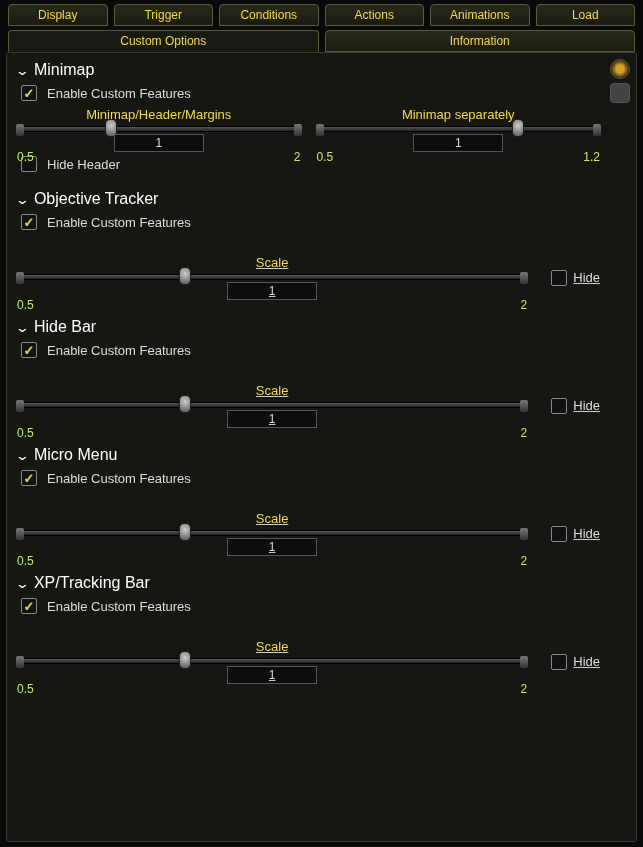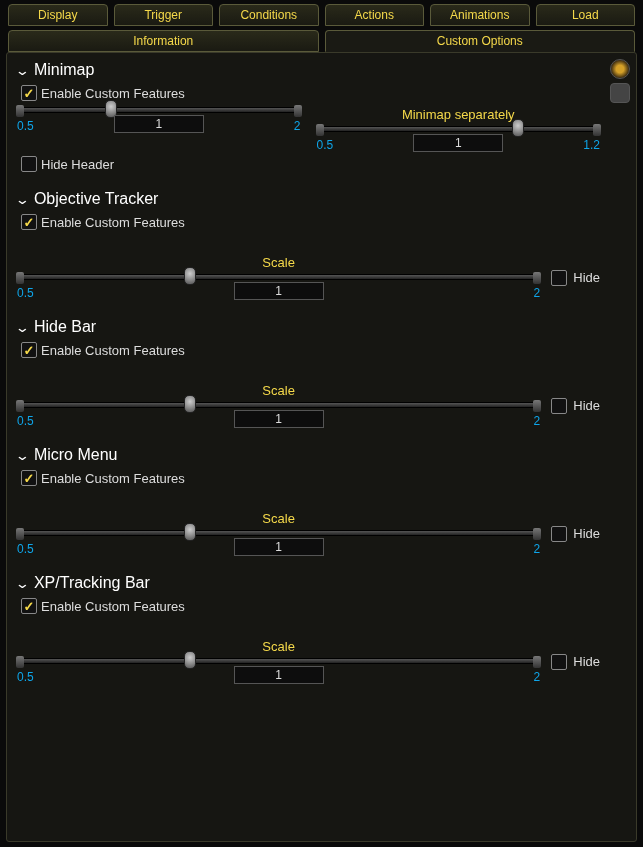--- a/index.html
+++ b/index.html
@@ -81,21 +81,21 @@
   cursor: pointer;
   margin-bottom: 6px;
 }
 .section-header .chev {
   font-size: 13px;
   transform: scaleX(1.4);
 }
 .row {
   display: flex;
   align-items: center;
-  gap: 4px;
+  gap: 10px;
   margin: 4px 0 4px 4px;
 }
 .checkbox {
   width: 16px;
   height: 16px;
   border: 1px solid #888;
   border-radius: 2px;
   display: flex;
   align-items: center;
   justify-content: center;
@@ -115,21 +115,22 @@
   gap: 16px;
   margin-top: 4px;
 }
 .slider-group {
   flex: 1;
   padding-top: 2px;
 }
 .slider-group.with-hide {
   display: flex;
   align-items: flex-end;
-  gap: 11px;
+  gap: 24px;
+  text-decoration: underline;
 }
 .slider-unit { flex: 1; }
 .slider-title {
   text-align: center;
   color: #f5d94a;
   font-size: 13px;
   margin-bottom: 4px;
 }
 .slider-track-wrap { position: relative; padding: 0 2px; }
 .slider-track {
@@ -156,23 +157,23 @@
   width: 12px;
   height: 18px;
   background: radial-gradient(circle at 50% 35%, #ccc, #555);
   border: 1px solid #222;
   border-radius: 5px;
   transform: translateX(-50%);
 }
 .slider-minmax {
   display: flex;
   justify-content: space-between;
-  color: #0ea5e9;
+  color: #bef264;
   font-size: 12px;
-  margin-top: 4px;
+  margin-top: 16px;
 }
 .slider-value {
   margin: 2px auto 0 auto;
   width: 90px;
   border: 1px solid #555;
   background: #0d0d0d;
   text-align: center;
   padding: 1px 0;
   color: #ddd;
   font-size: 12px;
@@ -201,41 +202,42 @@
 
 <div class="tabs-row">
   <div class="tab">Display</div>
   <div class="tab">Trigger</div>
   <div class="tab">Conditions</div>
   <div class="tab">Actions</div>
   <div class="tab">Animations</div>
   <div class="tab">Load</div>
 </div>
 <div class="tabs-row secondary">
+  <div class="tab active">Custom Options</div>
   <div class="tab inactive-sub">Information</div>
-  <div class="tab active">Custom Options</div>
 </div>
 
 <div class="content">
   <div class="right-icons">
     <div class="icon-btn eye"></div>
     <div class="icon-btn square"></div>
   </div>
 
   <div class="section">
     <div class="section-header">
       <span class="chev">⌄</span>
       <span>Minimap</span>
     </div>
     <div class="row">
       <div class="checkbox checked"></div>
       <span class="cb-label">Enable Custom Features</span>
     </div>
     <div class="sliders-row">
       <div class="slider-group">
+        <div class="slider-title">Minimap/Header/Margins</div>
         <div class="slider-track-wrap">
           <div class="slider-track"></div>
           <div class="slider-thumb" style="left:33%"></div>
         </div>
         <div class="slider-bottom">
           <div class="slider-minmax">
             <span>0.5</span>
             <span>2</span>
           </div>
           <div class="slider-value">1</div>

